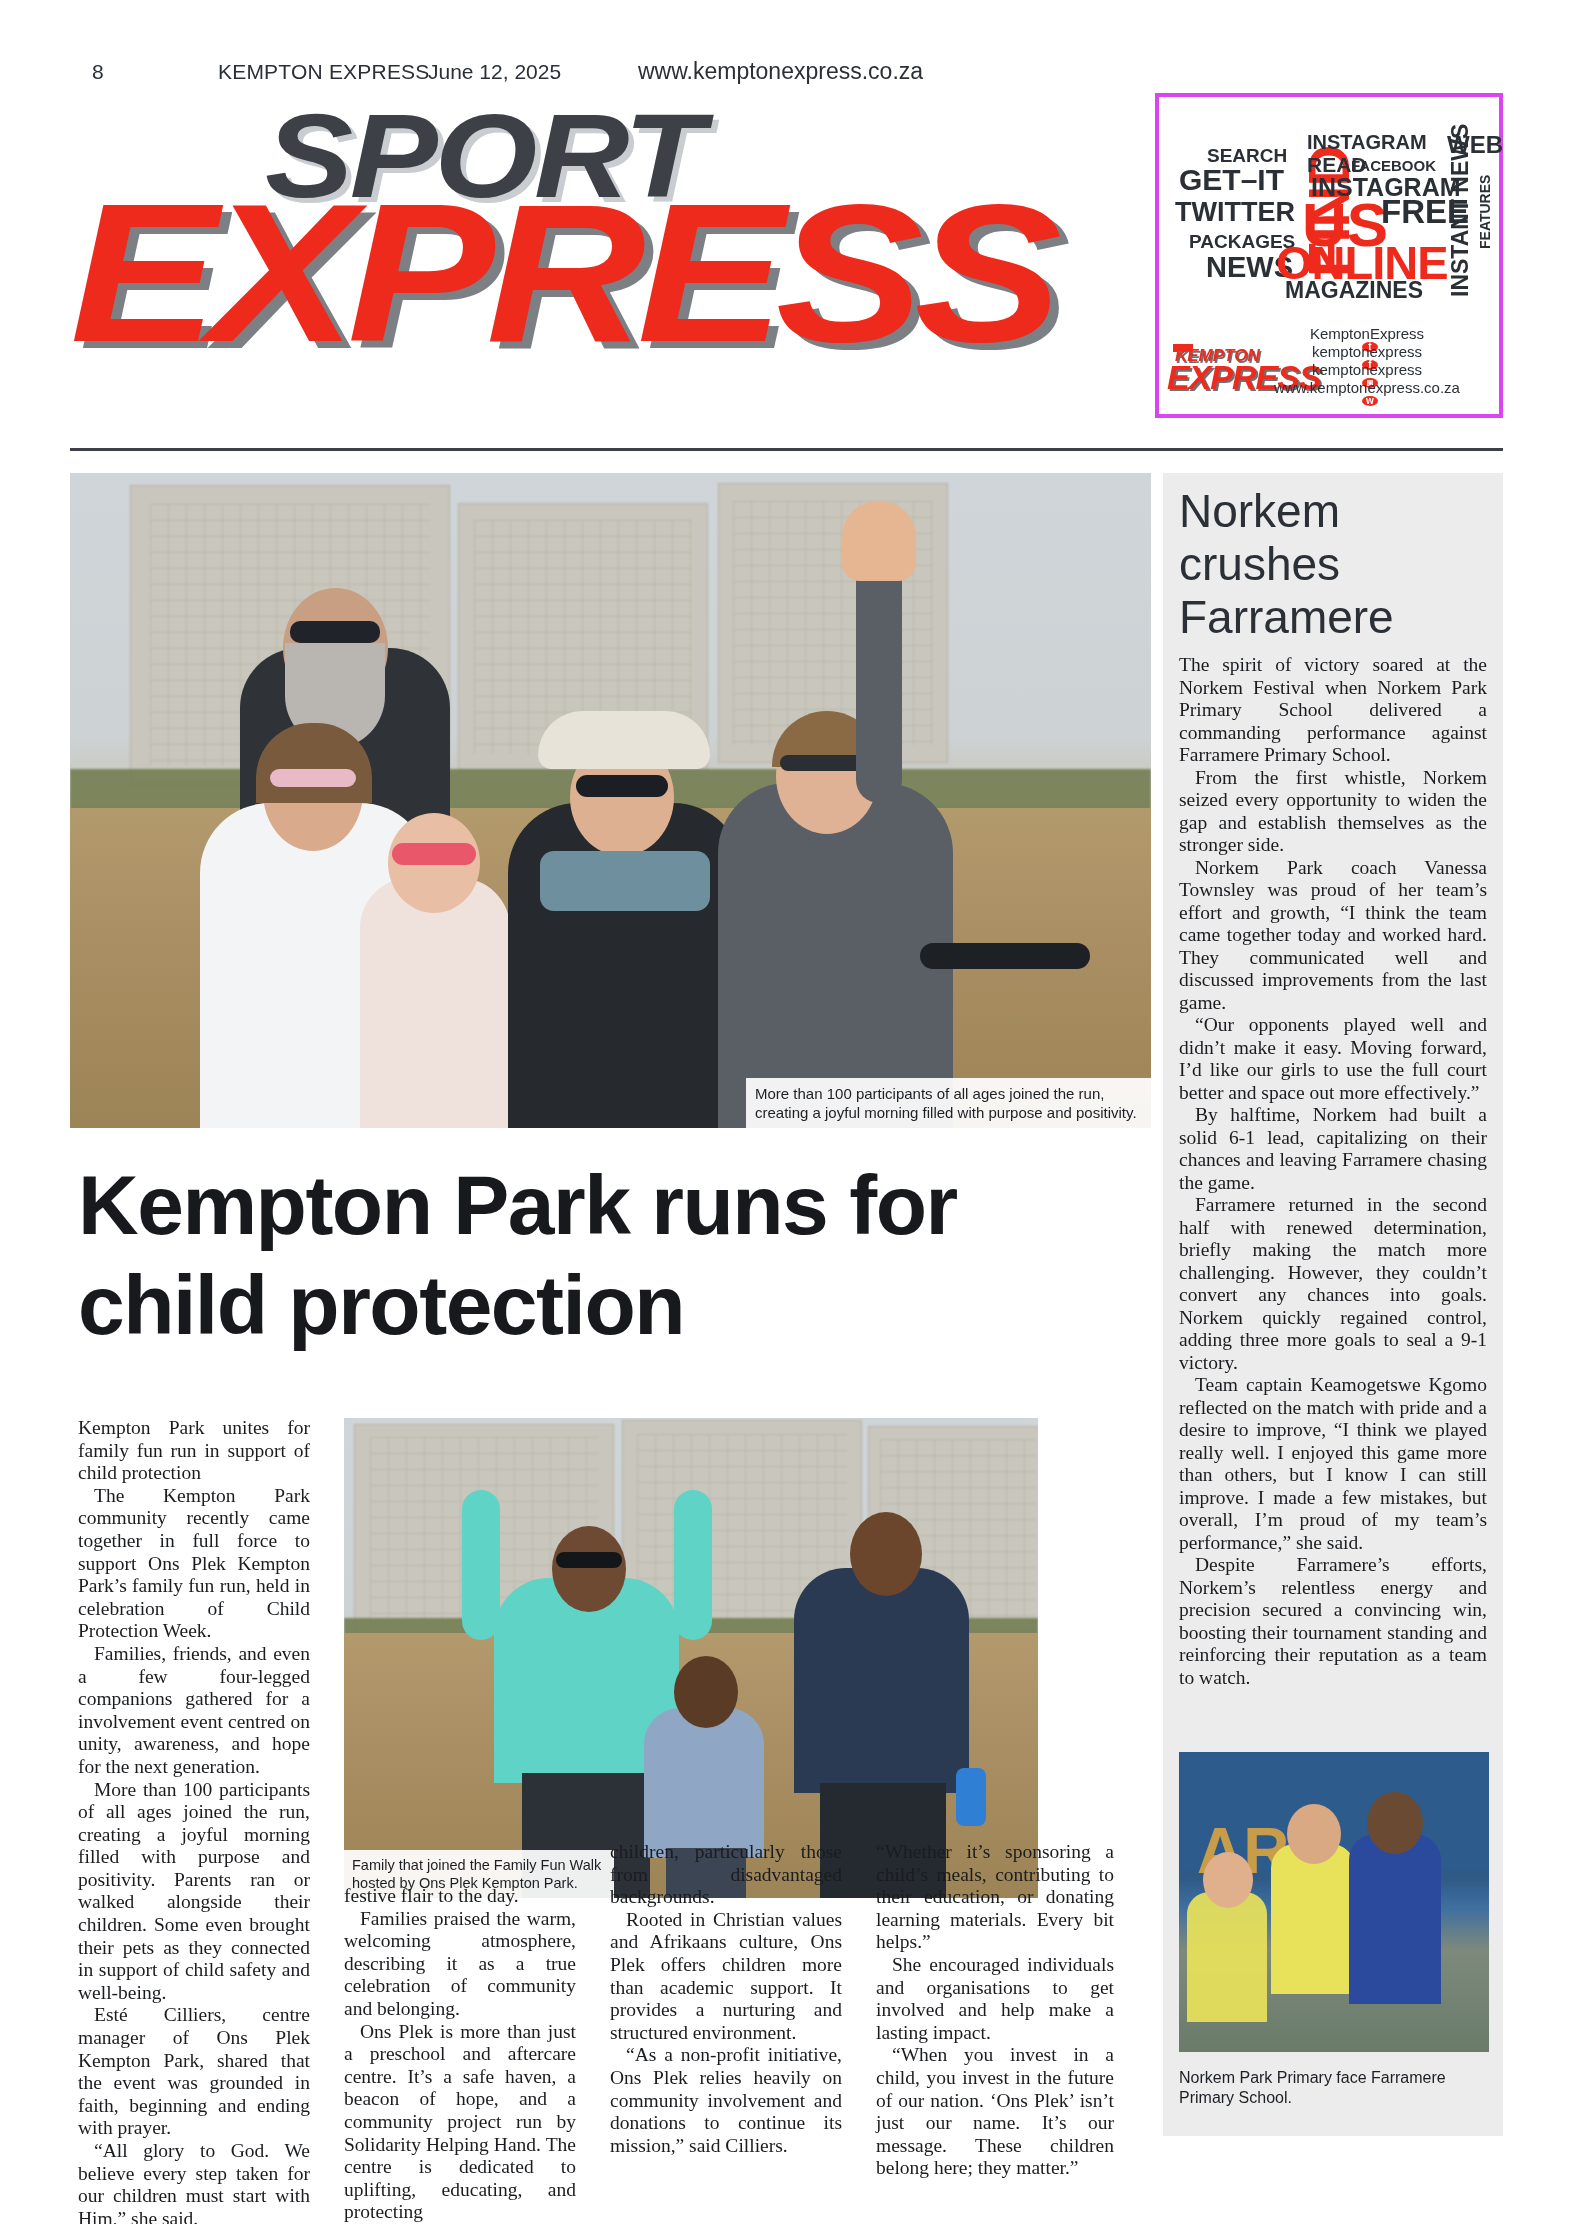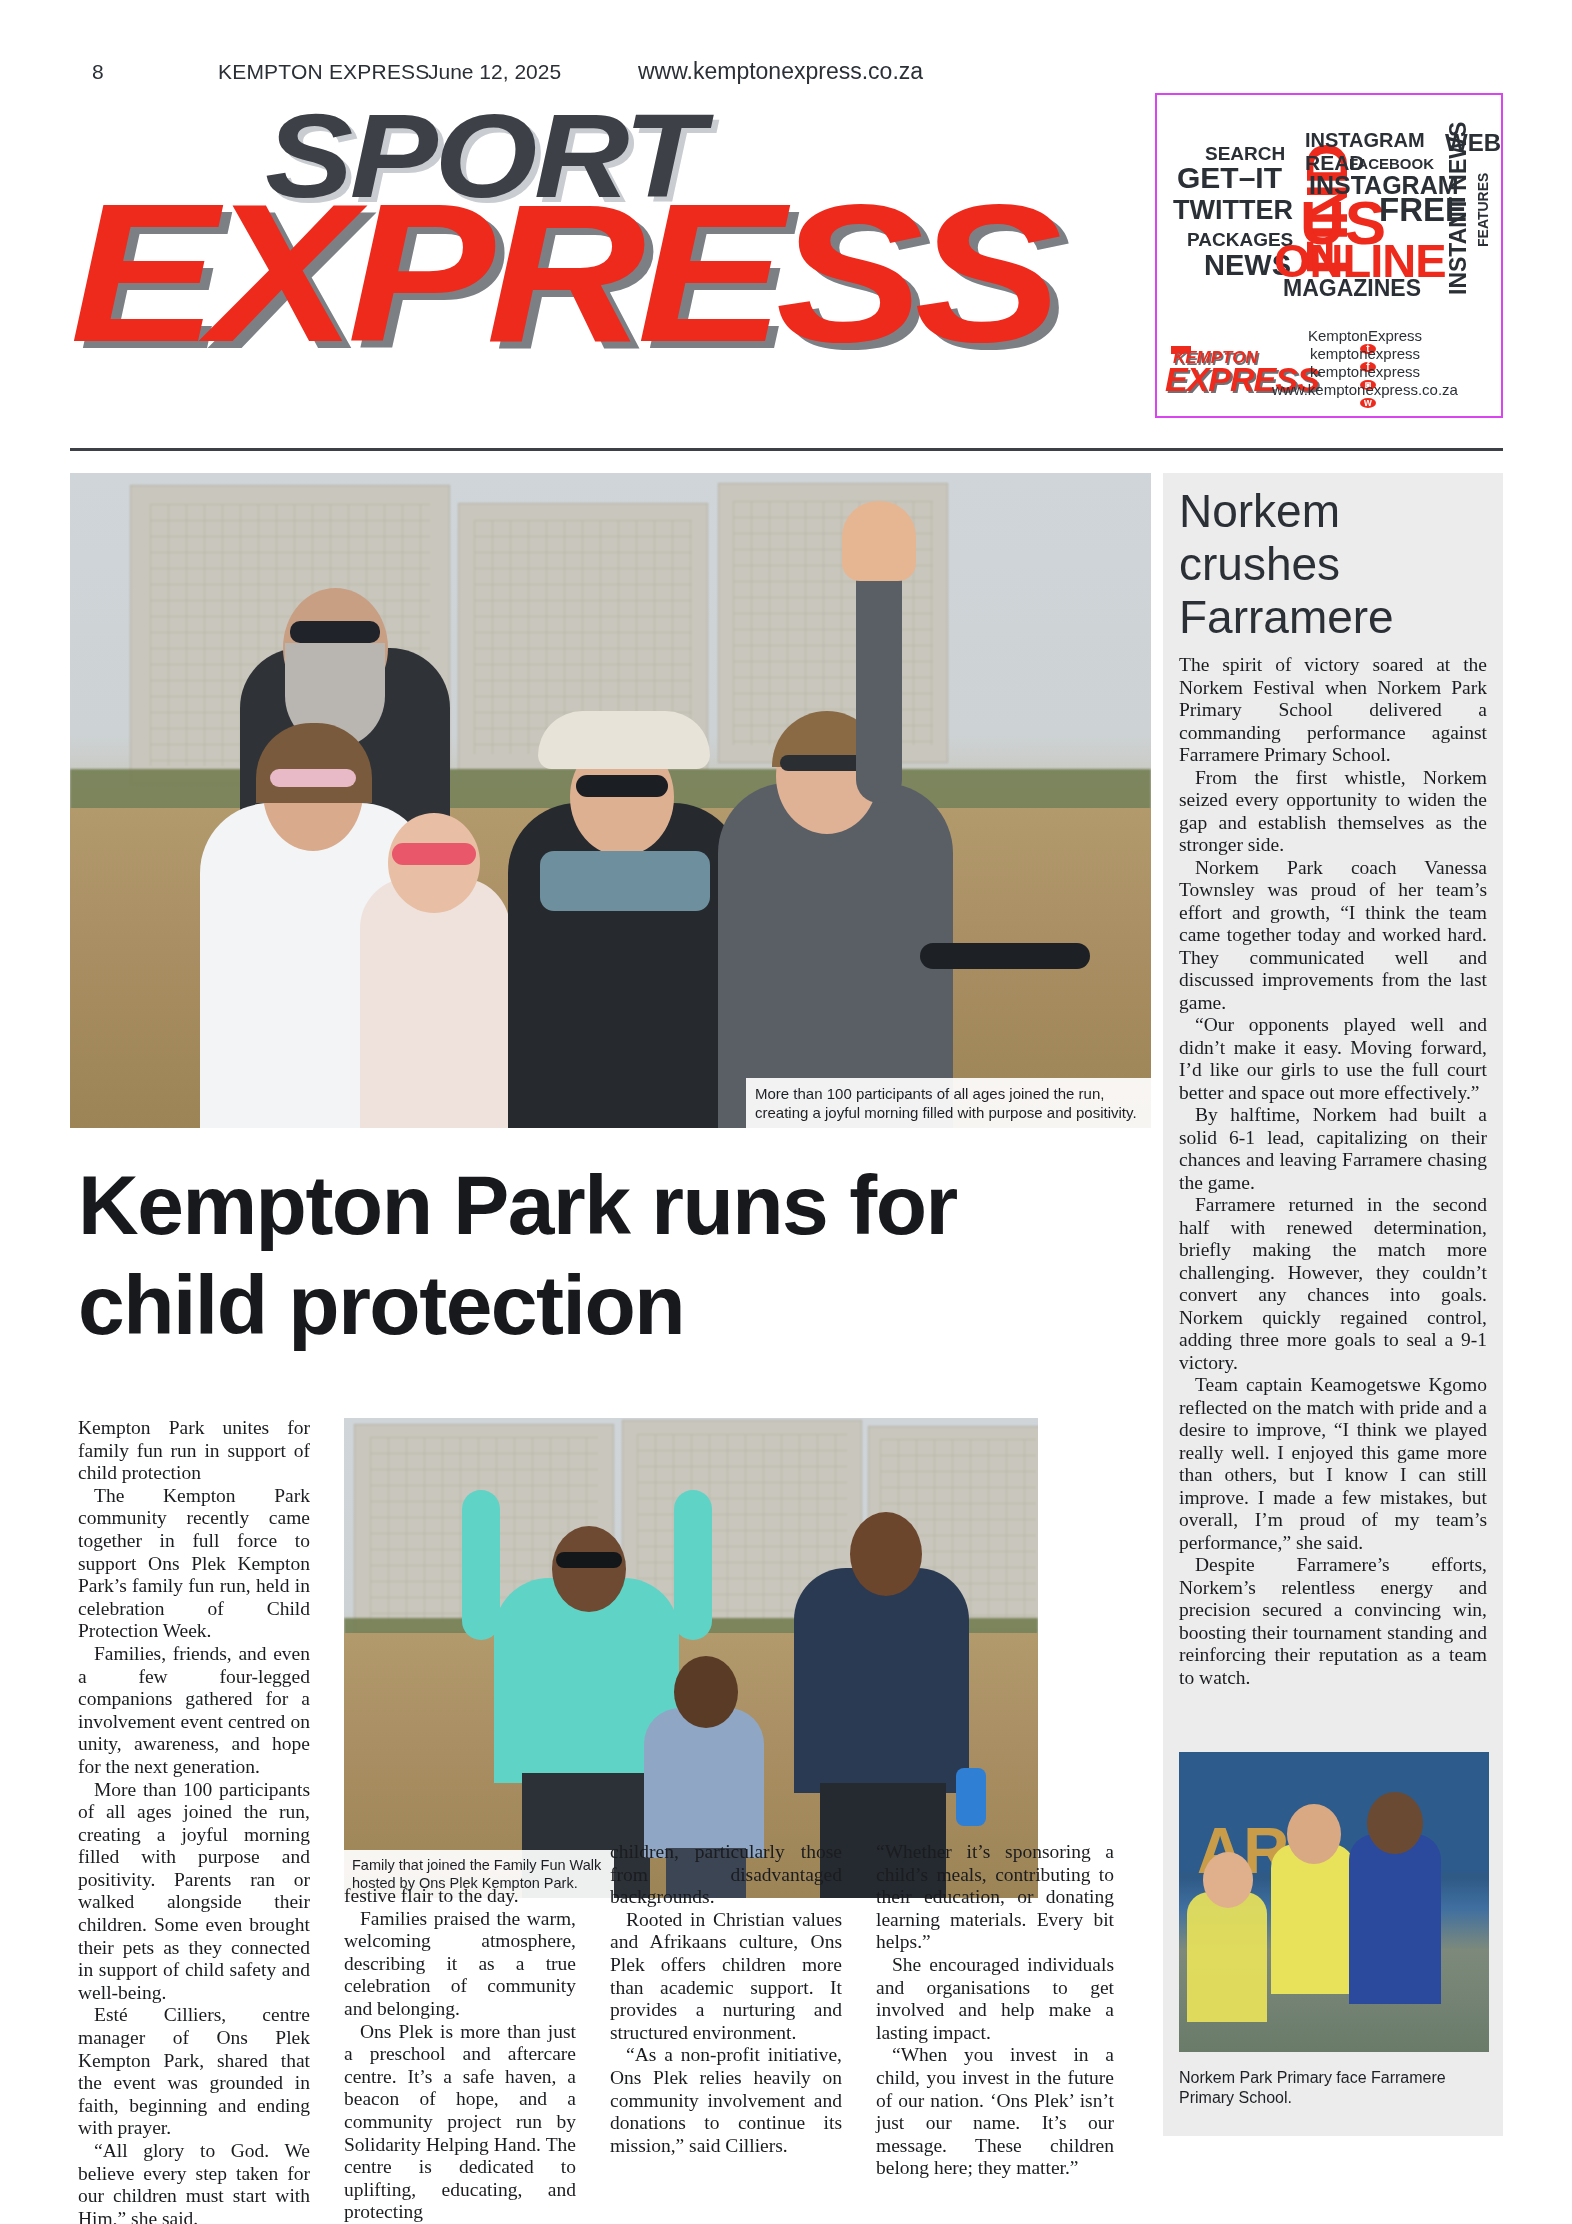--- a/index.html
+++ b/index.html
@@ -36,21 +36,21 @@
     text-shadow: 8px 7px 0 #7c8085;
     transform: scaleX(1.13);
     transform-origin: left top;
     line-height: 1;
   }
 
   
   .adbox {
     position: absolute; left: 1155px; top: 93px;
     width: 348px; height: 325px;
-    background: #fff; border: 2px solid #d946ef;
+    background: #fff; border: 4px solid #d946ef;
   }
   .ad-cloud { position: absolute; left: 0; top: 0; width: 348px; height: 230px; }
   .ad-cloud span { position: absolute; font-family: "Liberation Sans", sans-serif; font-weight: bold; color: #2b3036; white-space: nowrap; }
   .ad-red { color: #ee2a1c !important; }
   .vert { transform: rotate(-90deg); transform-origin: left top; }
 
   .ad-bottom { position: absolute; left: 0; bottom: 6px; width: 348px; height: 78px; }
   .ad-logo-k {
     position: absolute; left: 16px; top: 16px;
     font-family:"Liberation Sans",sans-serif; font-weight:bold; font-style:italic;

